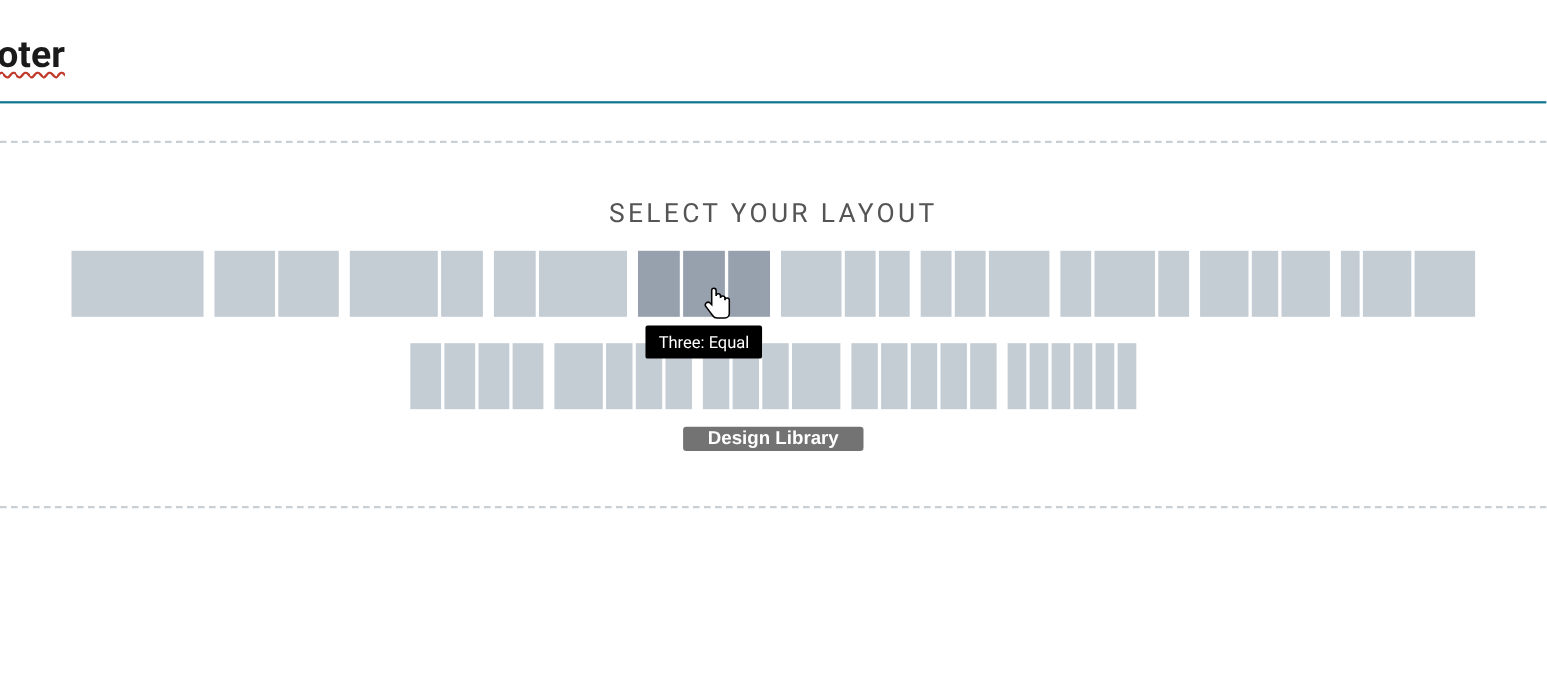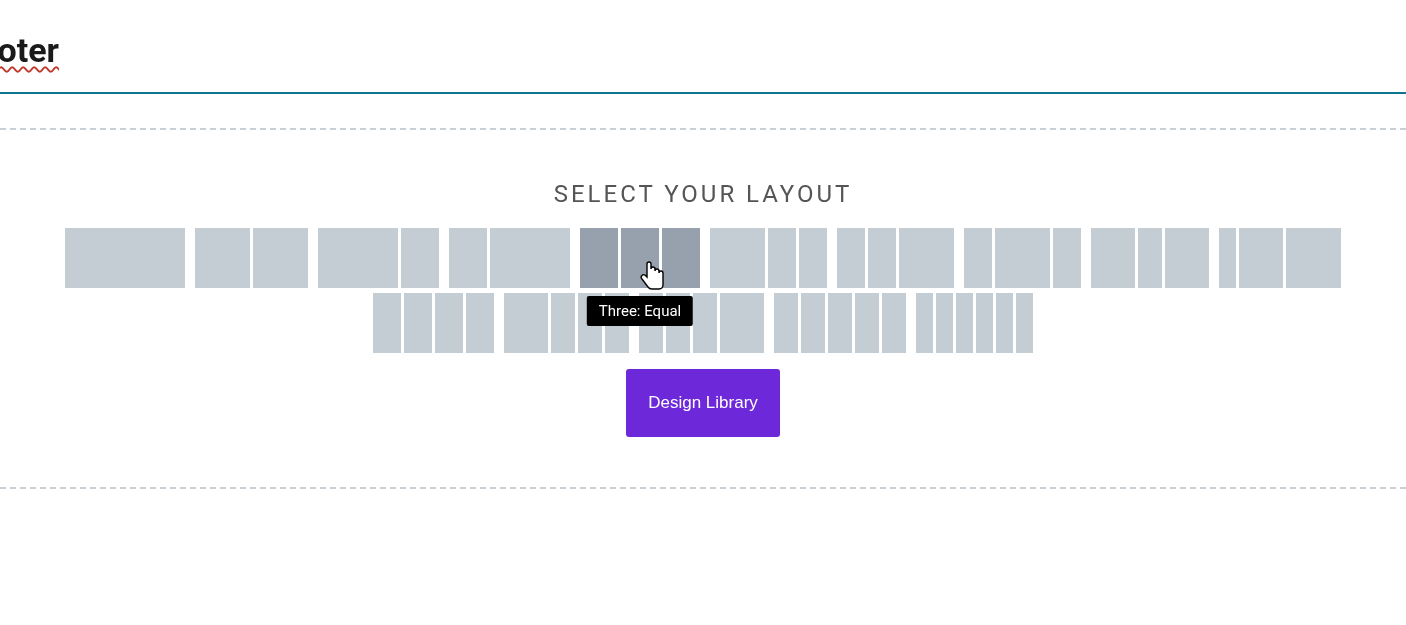--- a/index.html
+++ b/index.html
@@ -27,21 +27,21 @@
   .dashed.top { margin-top: 34px; }
   .dashed.bottom { margin-top: 50px; }
   .section-heading {
     text-align: center;
     font-size: 24px;
     letter-spacing: 3px;
     color: #555;
     margin-top: 50px;
     font-weight: 400;
   }
-  .layout-rows { margin-top: 20px; display: flex; flex-direction: column; align-items: center; gap: 5px; }
+  .layout-rows { margin-top: 20px; display: flex; flex-direction: column; align-items: center; gap: 24px; }
   .layout-row { display: flex; gap: 10px; justify-content: center; }
   .layout-option {
     height: 60px;
     display: flex;
     gap: 3px;
     cursor: pointer;
     position: relative;
   }
   .col {
     background: #c4ccd4;
@@ -73,25 +73,25 @@
     position: absolute;
     left: 60px;
     top: 32px;
     z-index: 30;
     pointer-events: none;
   }
   .cursor svg { display: block; }
   .design-btn-wrap { text-align: center; margin-top: 16px; }
   .design-btn {
     display: inline-block;
-    background: #6d28d9;
+    background: #737373;
     color: #fff;
     font-size: 17px;
-    font-weight: 400;
-    padding: 24px 22px;
+    font-weight: 700;
+    padding: 1px 22px;
     border: none;
     cursor: pointer;
     border-radius: 3px;
   }
 </style>
 </head>
 <body>
 
 
 

